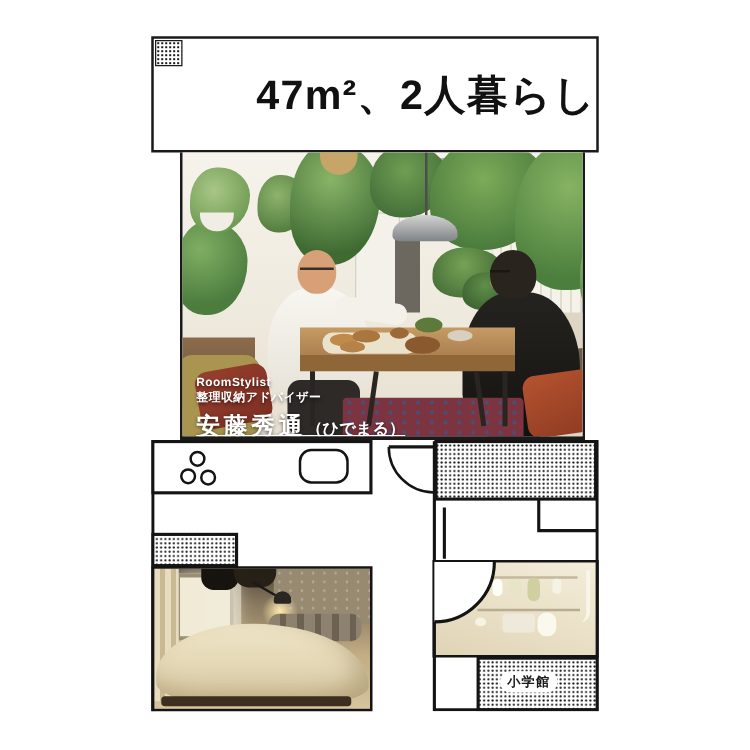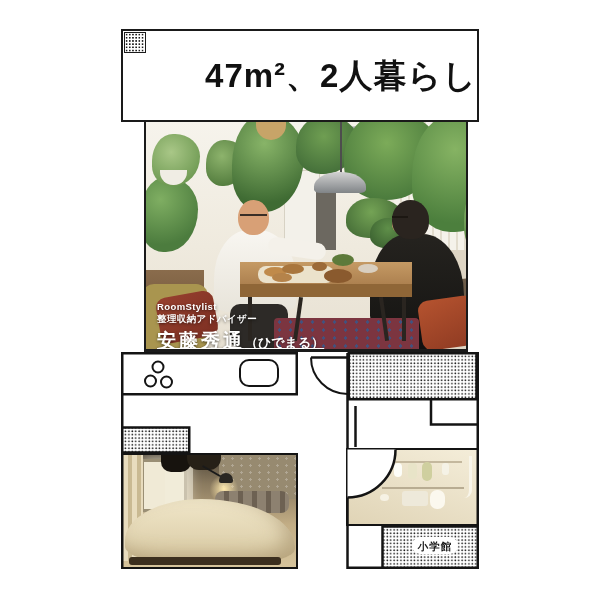--- a/index.html
+++ b/index.html
@@ -121,22 +121,22 @@
   .bt-item1{left:46px;top:13px;width:8px;height:14px;background:#fdfdf8;border-radius:4px;}
   .bt-item2{left:60px;top:13px;width:9px;height:16px;background:#e8e4c8;border-radius:4px;}
   .bt-item3{left:74px;top:12px;width:10px;height:19px;background:#cfcf9f;border-radius:5px;}
   .bt-item4{left:94px;top:13px;width:7px;height:12px;background:#f5f2e6;border-radius:3px;}
   .bt-rail2{left:34px;top:37px;width:82px;height:2.5px;background:#b8ac92;}
   .bt-box{left:54px;top:41px;width:26px;height:15px;background:#eee9da;border-radius:3px;}
   .bt-towel{left:82px;top:40px;width:15px;height:19px;background:#fbf8ee;border-radius:7px;}
   .bt-hose{left:112px;top:6px;width:9px;height:42px;border-right:3px solid #f8f5ea;border-radius:0 0 8px 0;}
   .bt-soap{left:32px;top:44px;width:9px;height:7px;background:#f6f2e4;border-radius:50%;}
 
-  .publisher-badge{left:291px;top:185px;width:46px;height:17px;background:#fff;border-radius:9px;z-index:4;
-                   display:flex;align-items:flex-end;justify-content:center;
+  .publisher-badge{left:279px;top:185px;width:46px;height:17px;background:#fff;border-radius:9px;z-index:4;
+                   display:flex;align-items:center;justify-content:center;
                    font-size:10.5px;font-weight:700;color:#1a1a1a;letter-spacing:1px;}
 </style>
 </head>
 <body>
 
 <div class="page">
   <div class="cover">
 
     <div class="abs title-box">
       <div class="abs corner-dots"></div>

